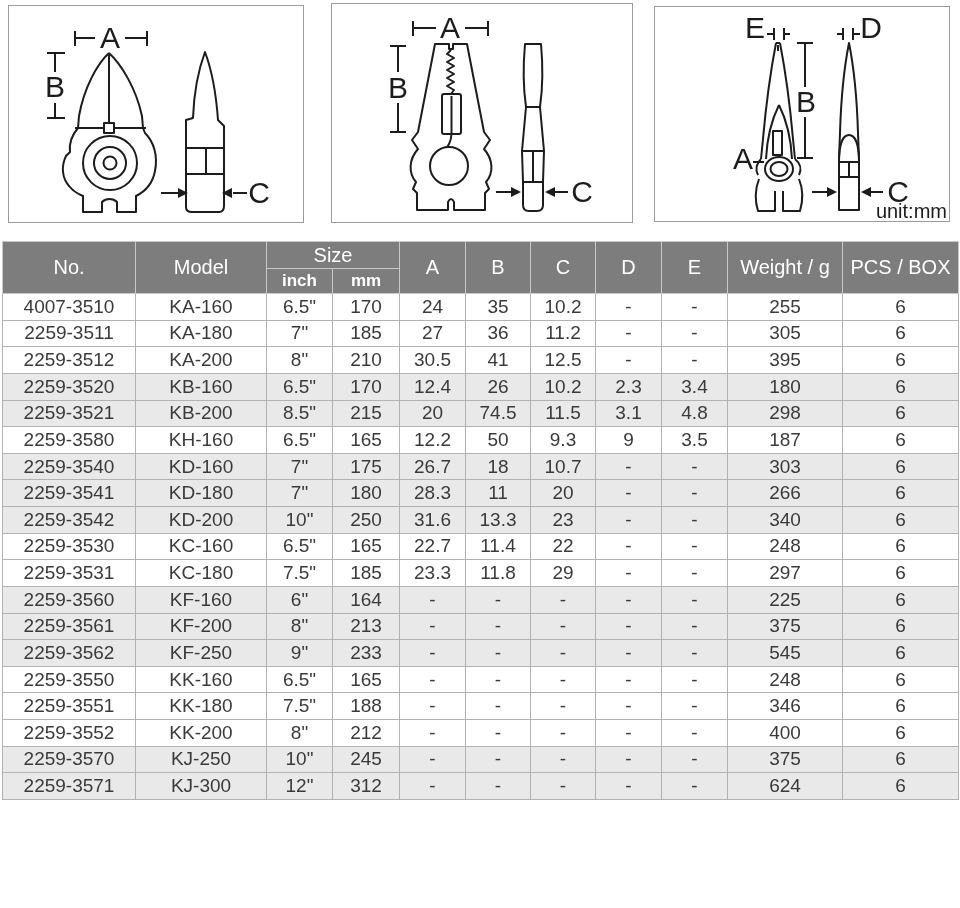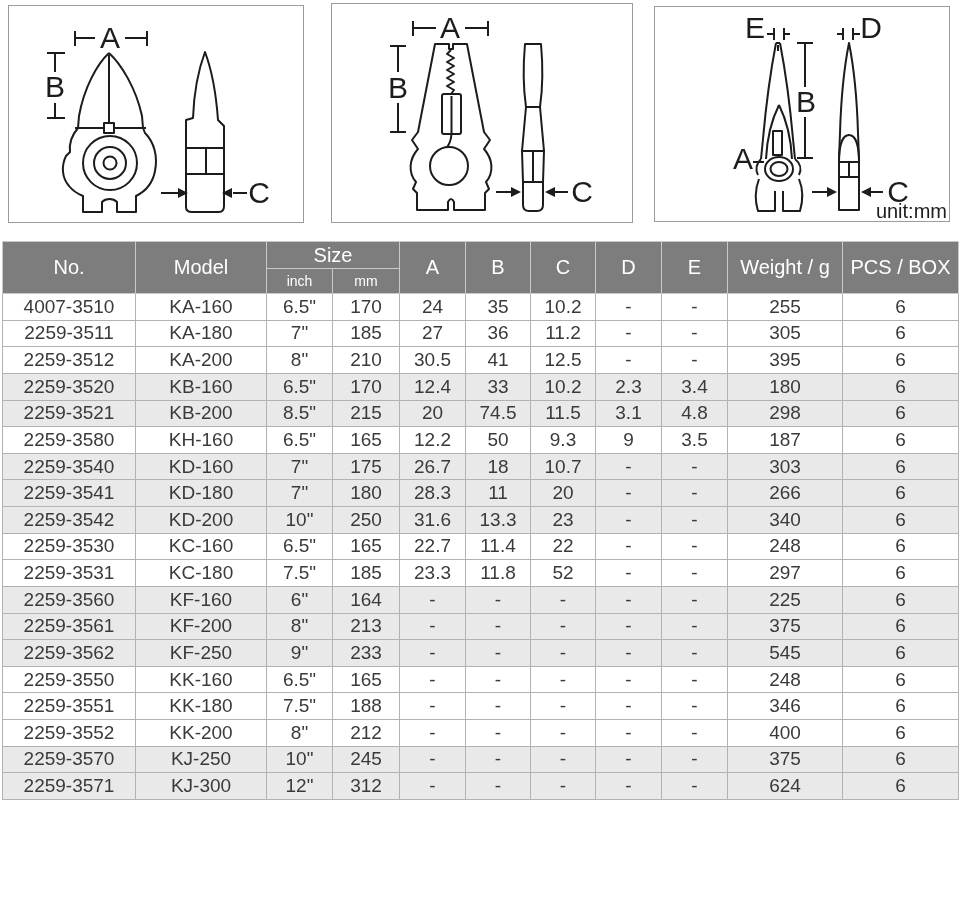--- a/index.html
+++ b/index.html
@@ -24,21 +24,21 @@
   table[data-name="spec-table"] {
     position: absolute; left: 2px; top: 241px;
     width: 956px; height: 559px;
     border-collapse: collapse; table-layout: fixed;
   }
   th, td { padding: 0; text-align: center; vertical-align: middle; overflow: hidden; }
   thead th {
     background: #7d7d7d; color: #ffffff; font-weight: 400; font-size: 20px;
     border: 1px solid #c9c9c9;
   }
-  thead tr.subhead th { font-size: 14px; height: 24px; }
+  thead tr.subhead th { font-size: 17px; height: 24px; font-weight: bold; }
   thead tr.mainhead   { height: 27px; }
   tbody td {
     background: #ffffff; color: #3a3a3a; font-size: 19px;
     border: 1px solid #b2b2b2;
   }
   tbody tr.shaded td { background: #e9e9e9; }
 </style>
 </head>
 <body data-name="catalog-page">
 
@@ -229,21 +229,21 @@
         <td data-name="table-cell">-</td>
         <td data-name="table-cell">395</td>
         <td data-name="table-cell">6</td>
       </tr>
       <tr data-name="table-row" class="shaded">
         <td data-name="table-cell">2259-3520</td>
         <td data-name="table-cell">KB-160</td>
         <td data-name="table-cell">6.5"</td>
         <td data-name="table-cell">170</td>
         <td data-name="table-cell">12.4</td>
-        <td data-name="table-cell">33</td>
+        <td data-name="table-cell">26</td>
         <td data-name="table-cell">10.2</td>
         <td data-name="table-cell">2.3</td>
         <td data-name="table-cell">3.4</td>
         <td data-name="table-cell">180</td>
         <td data-name="table-cell">6</td>
       </tr>
       <tr data-name="table-row" class="shaded">
         <td data-name="table-cell">2259-3521</td>
         <td data-name="table-cell">KB-200</td>
         <td data-name="table-cell">8.5"</td>
@@ -321,21 +321,21 @@
         <td data-name="table-cell">248</td>
         <td data-name="table-cell">6</td>
       </tr>
       <tr data-name="table-row">
         <td data-name="table-cell">2259-3531</td>
         <td data-name="table-cell">KC-180</td>
         <td data-name="table-cell">7.5"</td>
         <td data-name="table-cell">185</td>
         <td data-name="table-cell">23.3</td>
         <td data-name="table-cell">11.8</td>
-        <td data-name="table-cell">52</td>
+        <td data-name="table-cell">29</td>
         <td data-name="table-cell">-</td>
         <td data-name="table-cell">-</td>
         <td data-name="table-cell">297</td>
         <td data-name="table-cell">6</td>
       </tr>
       <tr data-name="table-row" class="shaded">
         <td data-name="table-cell">2259-3560</td>
         <td data-name="table-cell">KF-160</td>
         <td data-name="table-cell">6"</td>
         <td data-name="table-cell">164</td>

